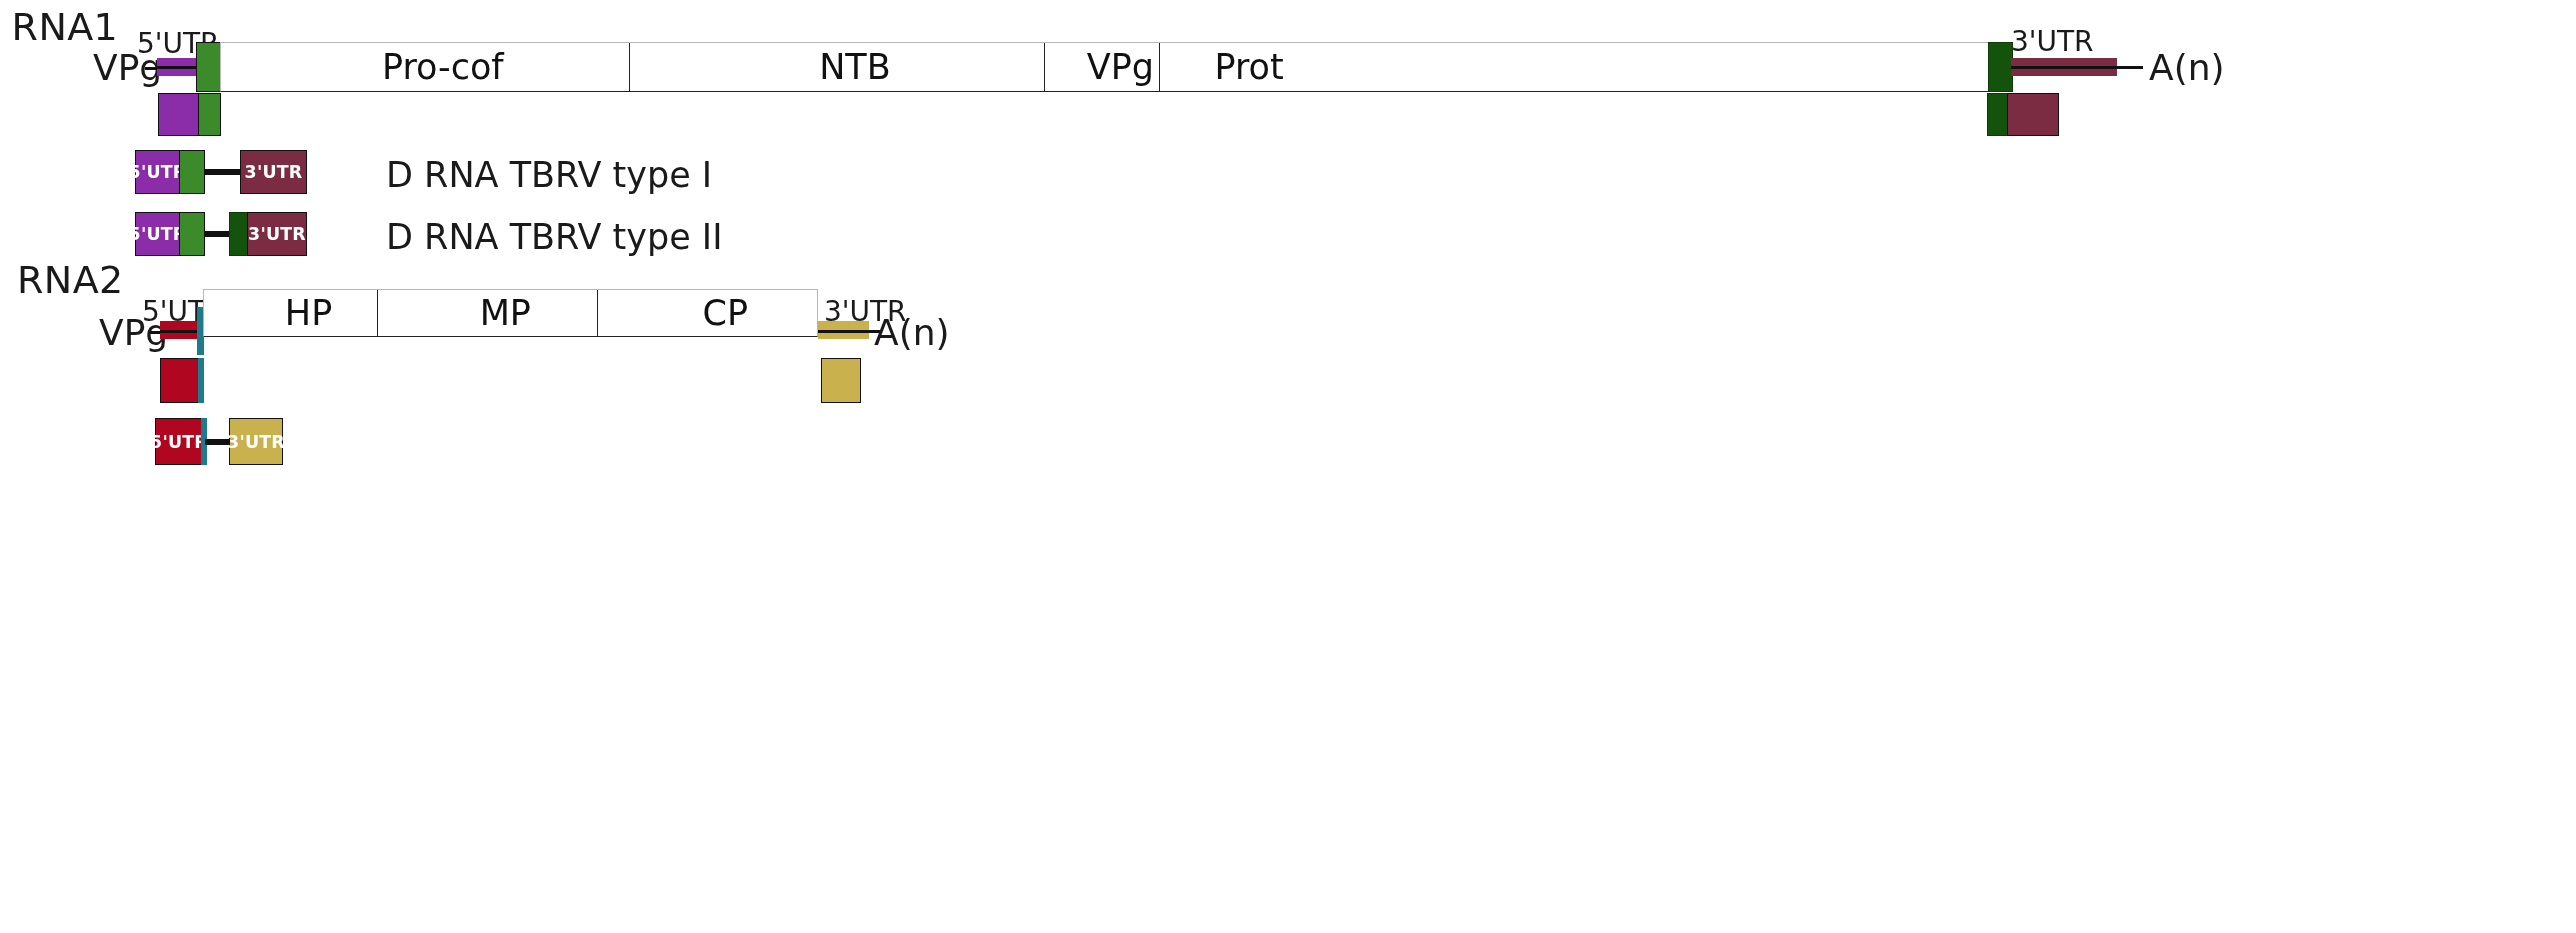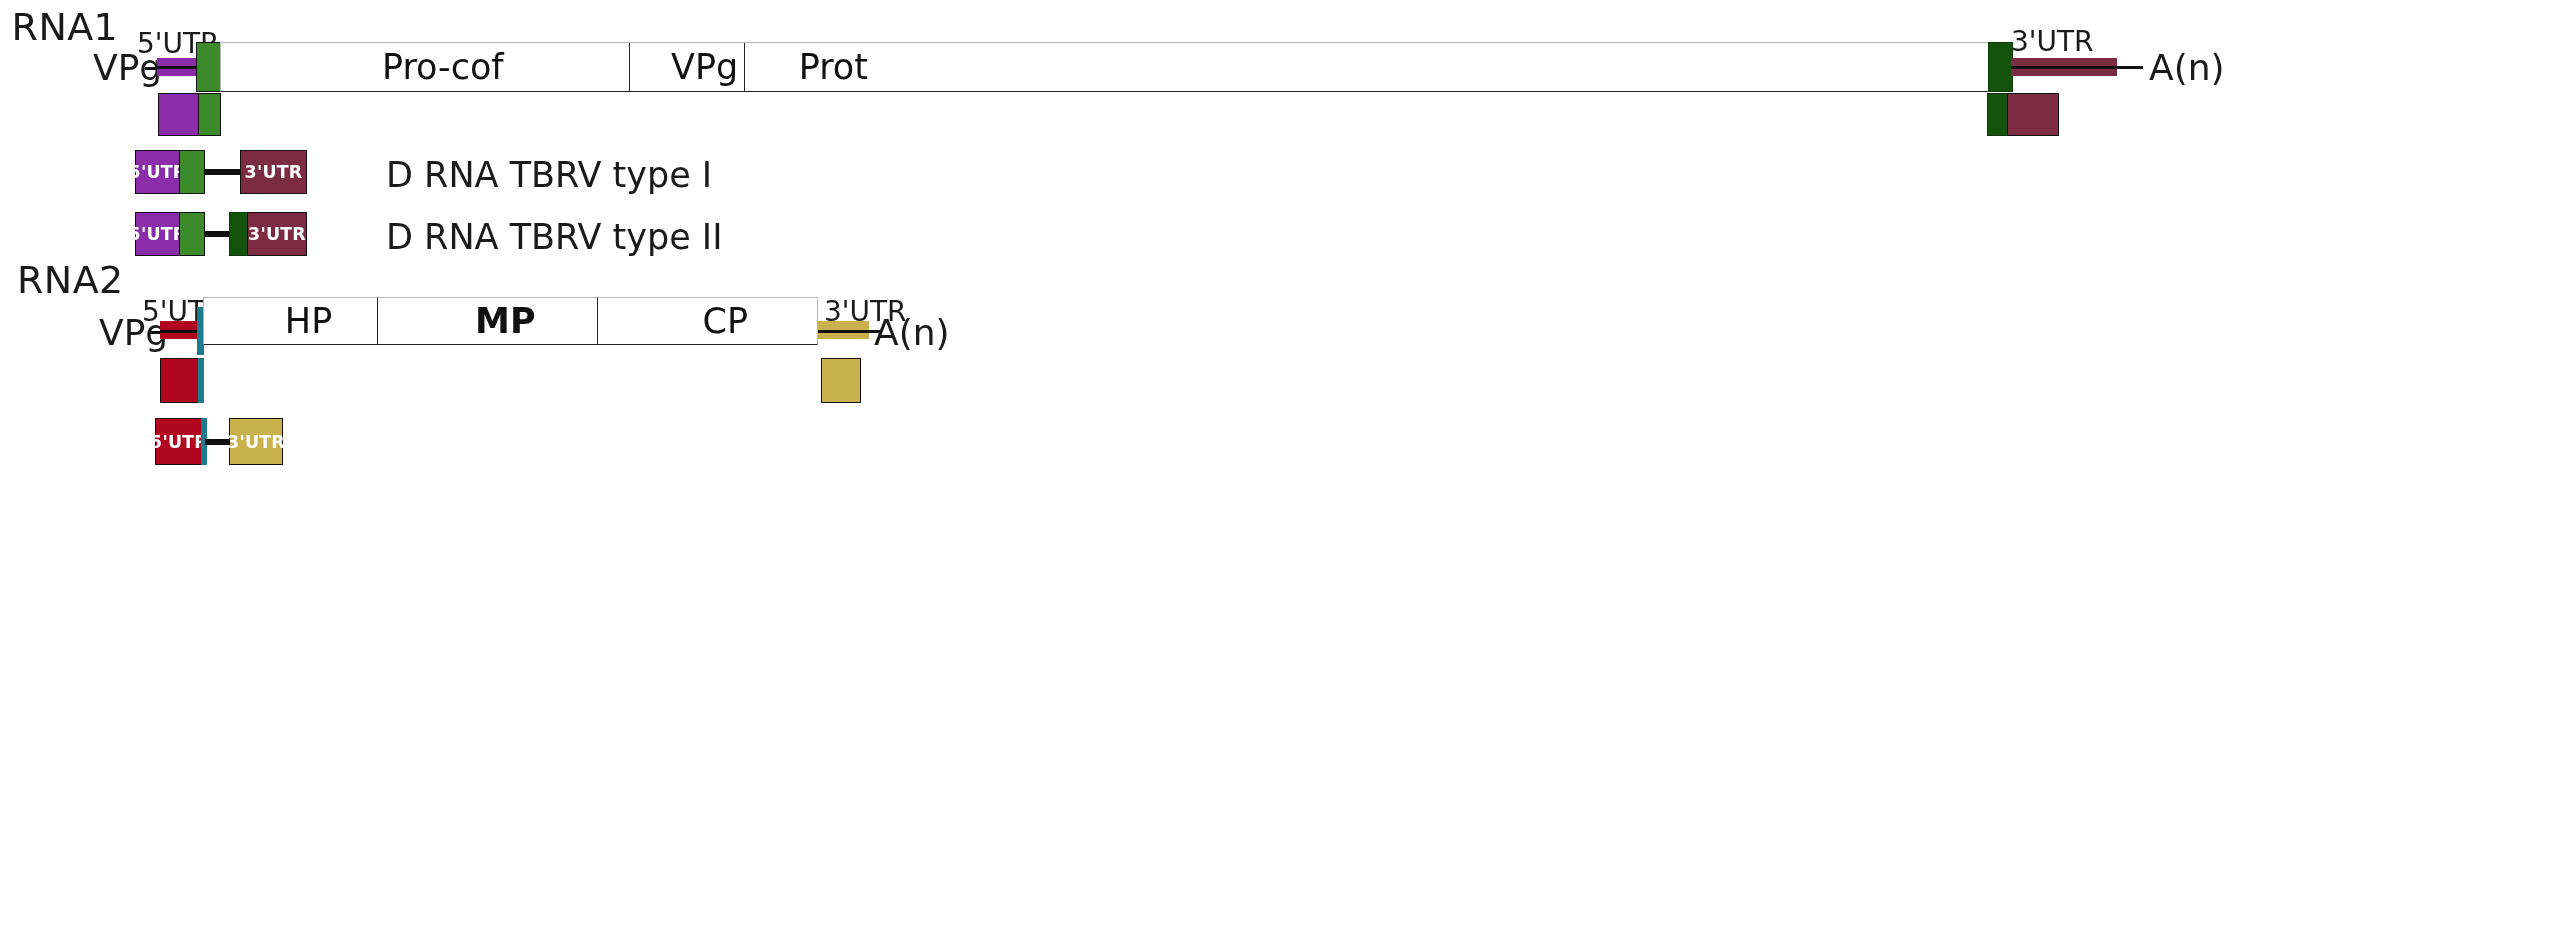--- a/index.html
+++ b/index.html
@@ -115,20 +115,23 @@
 
   <div class="abs utr-line" style="left:157px;top:58px;width:47px;background:#8B2DA8;"></div>
   <div class="abs thin-rule" style="left:157px;top:66px;width:47px;"></div>
 
   <div class="abs blk" style="left:196px;top:42px;width:26.4px;height:50px;background:#3C8B2B;"></div>
 
   <div class="abs orf-bar" style="left:220px;top:42px;width:1771px;height:50px;">
     <div class="orf-cell" style="width:23.1%;">
       <div class="orf-label">Pro-cof</div>
     </div>
+    <div class="orf-cell" style="width:23.5%;">
+      <div class="orf-label">NTB</div>
+    </div>
     <div class="orf-cell" style="width:6.5%;">
       <div class="orf-label">VPg</div>
     </div>
     <div class="orf-cell" style="width:8.0%;">
       <div class="orf-label">Prot</div>
     </div>
   </div>
 
   <div class="abs blk" style="left:1988px;top:42px;width:25px;height:50px;background:#14530C;border-color:#0d3a07;"></div>
 
@@ -172,25 +175,25 @@
 
   <div class="abs vpg-label" style="left:99px;top:312px;">VPg</div>
 
   <div class="abs thin-rule" style="left:150px;top:331px;width:51px;"></div>
 
   <div class="abs utr-line" style="left:160px;top:321px;width:40px;background:#B00620;"></div>
   <div class="abs thin-rule" style="left:160px;top:330px;width:40px;"></div>
 
   <div class="abs blk-plain" style="left:197px;top:307px;width:7.4px;height:48px;background:#1E7B8C;"></div>
 
-  <div class="abs orf-bar" style="left:203px;top:297px;width:615px;height:48px;">
+  <div class="abs orf-bar" style="left:203px;top:289px;width:615px;height:48px;">
     <div class="orf-cell" style="width:28.4%;">
       <div class="orf-label">HP</div>
     </div>
-    <div class="orf-cell" style="width:35.8%;font-weight:bold;">
+    <div class="orf-cell" style="width:35.8%;">
       <div class="orf-label">MP</div>
     </div>
     <div class="orf-cell" style="width:35.8%;">
       <div class="orf-label">CP</div>
     </div>
   </div>
 
   <div class="abs utr-label" style="left:824px;top:295px;">3'UTR</div>
 
   <div class="abs utr-line" style="left:818px;top:321px;width:51px;background:#C9B24D;"></div>

